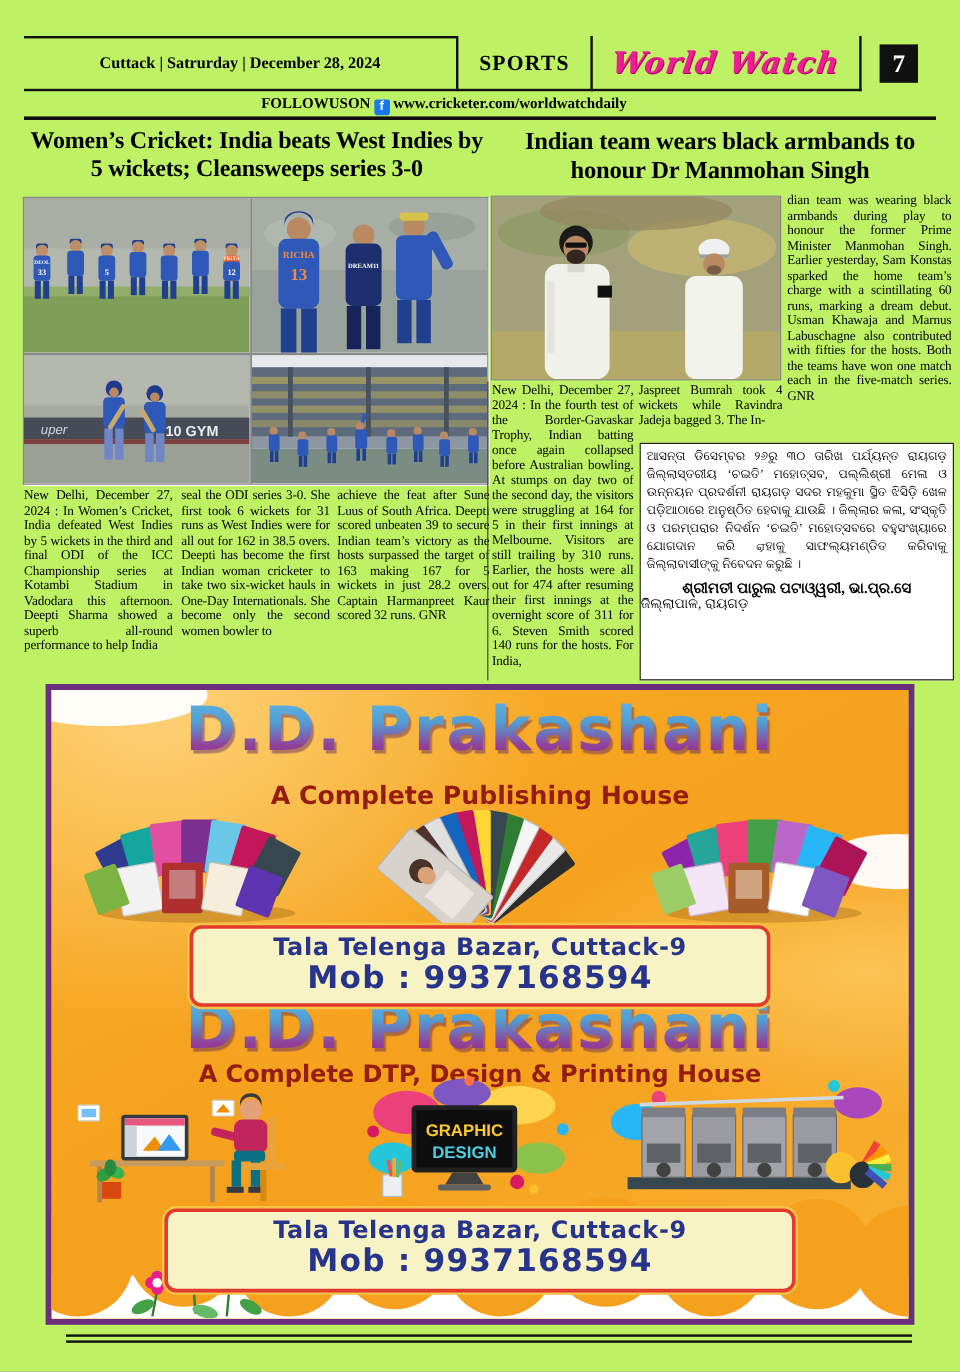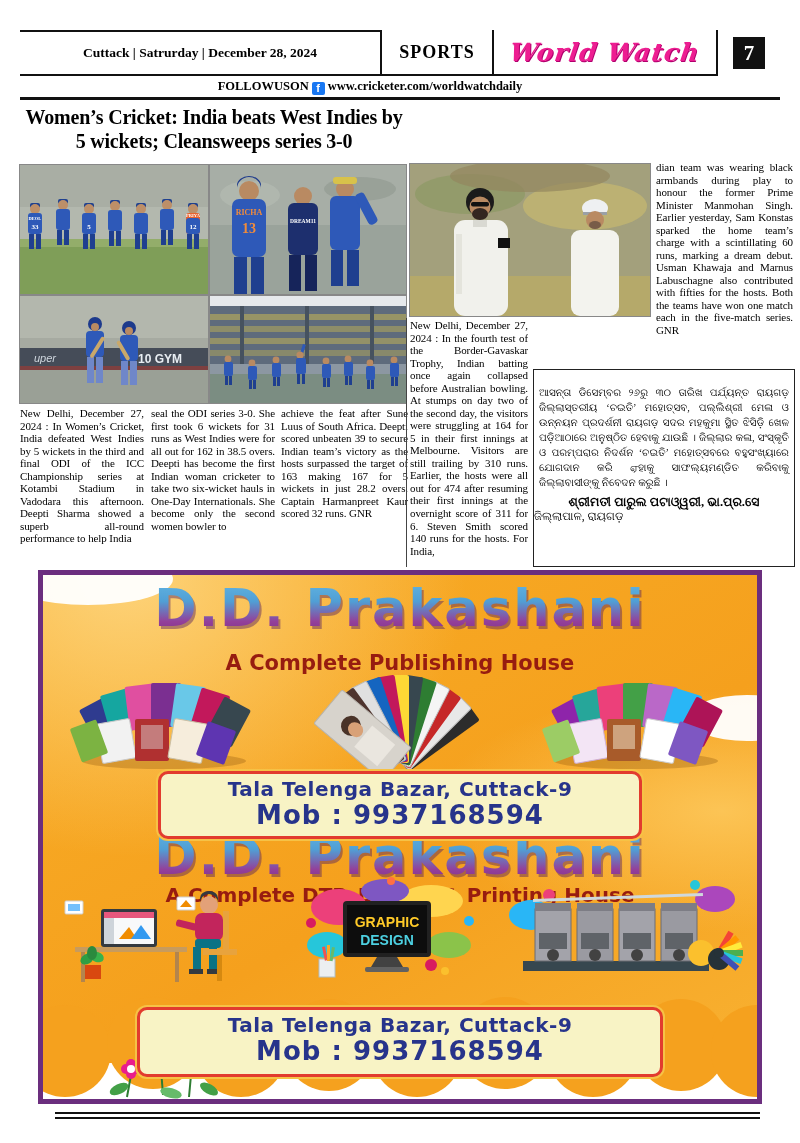--- a/index.html
+++ b/index.html
@@ -1,16 +1,16 @@
 <!DOCTYPE html>
 <html><head>
 <meta charset="utf-8">
 <style>
   html,body{margin:0;padding:0;background:#9a9a9a;}
-  .page{position:relative;width:800px;height:1143px;background:#ffffff;overflow:hidden;
+  .page{position:relative;width:800px;height:1143px;background:#bef264;overflow:hidden;
         font-family:"Liberation Serif",serif;color:#000;margin:0 auto;}
   
   .masthead{position:absolute;left:20px;top:30px;width:760px;height:46px;display:flex;align-items:stretch;}
   .mast-date{flex:0 0 360px;border-top:2px solid #111;border-bottom:2px solid #111;
              display:flex;align-items:center;justify-content:center;font-weight:bold;font-size:13.5px;}
   .mast-sports{flex:0 0 110px;border-left:2px solid #111;border-bottom:2px solid #111;
                display:flex;align-items:center;justify-content:center;font-weight:bold;font-size:18px;letter-spacing:1px;}
   .mast-brand{flex:1;border-left:2px solid #111;border-bottom:2px solid #111;border-right:2px solid #111;
               display:flex;align-items:center;justify-content:center;}
   .brand-logo{font-family:"DejaVu Serif",serif;font-style:italic;font-weight:bold;font-size:25px;
@@ -37,21 +37,21 @@
   .vrule{position:absolute;left:406px;top:318px;width:1px;height:249px;background:#444;}
   
   .collage{position:absolute;left:20px;top:165px;width:388px;height:240px;display:grid;
            grid-template-columns:188px 196px;grid-template-rows:129px 107px;gap:2px;background:#fff;}
   .collage svg,.rphoto svg{display:block;outline:1px solid #888;}
   .rphoto{position:absolute;left:410px;top:164px;width:240px;height:152px;}
   
   .odia{position:absolute;left:533px;top:369px;width:260px;height:196px;border:1px solid #222;background:#fff;}
   .odia-head{background:#0a0a0a;color:#fff;text-align:center;font-weight:bold;font-size:14.5px;
              line-height:1.35;padding:4px 2px;}
-  .odia-body{font-size:10.4px;line-height:1.45;text-align:justify;padding:15px 5px 0 5px;}
+  .odia-body{font-size:10.4px;line-height:1.45;text-align:justify;padding:3px 5px 0 5px;}
   .odia-sign{text-align:center;font-weight:bold;font-size:12.5px;margin-top:4px;}
   .odia-sign2{text-align:left;font-size:11.5px;}
   
   .ad{position:absolute;left:38px;top:570px;width:724px;height:534px;border:5px solid #6B2E7E;box-sizing:border-box;}
   .ad-inner{position:relative;width:100%;height:100%;overflow:hidden;
      background:radial-gradient(ellipse at 12% 0%,#fdd37a 0%,rgba(253,211,122,0) 38%),
                 radial-gradient(ellipse at 95% 45%,#fcc455 0%,rgba(252,196,85,0) 30%),
                 linear-gradient(150deg,#f8ad27 0%,#f5a01d 55%,#f8b233 100%);}
   .cloud{position:absolute;background:#fff;border-radius:50%;opacity:.95;}
   .ad-title{position:absolute;width:100%;text-align:center;font-family:"DejaVu Sans",sans-serif;
@@ -63,21 +63,21 @@
           font-weight:bold;color:#971c10;}
   .books-row{position:absolute;top:84px;left:0;width:100%;height:112px;display:flex;
              justify-content:space-between;align-items:flex-end;padding:0 26px;box-sizing:border-box;}
   .addr{position:absolute;left:50%;transform:translateX(-50%);background:#f8f3c5;border:3px solid #e23b2e;
         border-radius:10px;text-align:center;font-family:"DejaVu Sans",sans-serif;font-weight:bold;
         color:#27348b;box-shadow:0 0 0 2px #f6c246;z-index:3;}
   .addr1{top:196px;width:478px;height:58px;padding-top:4px;}
   .addr2{top:432px;width:520px;height:60px;padding-top:4px;}
   .addr .l1{font-size:20px;line-height:1.15;letter-spacing:.5px;}
   .addr .l2{font-size:26px;line-height:1.1;letter-spacing:1px;}
-  .illus-row{position:absolute;top:302px;left:0;width:100%;height:108px;display:flex;
+  .illus-row{position:absolute;top:322px;left:0;width:100%;height:108px;display:flex;
              justify-content:space-between;align-items:flex-end;padding:0 14px;box-sizing:border-box;}
   .ad-clouds{position:absolute;left:0;right:0;bottom:0;height:36px;background:#fff;z-index:1;}
   .bump{position:absolute;top:-58px;width:92px;height:92px;border-radius:50%;background:#f5a11e;}
   .flowers{position:absolute;left:58px;bottom:-2px;z-index:2;}
   .leafbit{position:absolute;left:292px;top:-16px;z-index:2;}
   .bottom-rule{position:absolute;left:55px;top:1112px;width:705px;height:3px;
                border-top:2px solid #111;border-bottom:2px solid #111;}
 </style>
 </head>
 <body>
@@ -287,20 +287,21 @@
             <rect x="5" y="14" width="3" height="9" fill="#1f3f8f"></rect>
           </g>
       </g>
     </svg>
   </div>
 
   <div class="bodycol lcol1">New Delhi, December 27, 2024 : In Women’s Cricket, India defeated West Indies by 5 wickets in the third and final ODI of the ICC Championship series at Kotambi Stadium in Vadodara this afternoon. Deepti Sharma showed a superb all-round performance to help India</div>
   <div class="bodycol lcol2">seal the ODI series 3-0. She first took 6 wickets for 31 runs as West Indies were for all out for 162 in 38.5 overs. Deepti has become the first Indian woman cricketer to take two six-wicket hauls in One-Day Internationals. She become only the second women bowler to</div>
   <div class="bodycol lcol3">achieve the feat after Sune Luus of South Africa. Deepti scored unbeaten 39 to secure Indian team’s victory as the hosts surpassed the target of 163 making 167 for 5 wickets in just 28.2 overs. Captain Harmanpreet Kaur scored 32 runs. GNR</div>
 
+  <div class="hl hl-right">Indian team wears black armbands to honour Dr Manmohan Singh</div>
 
   <div class="rphoto">
     <svg width="240" height="152" viewBox="0 0 240 152">
       <rect width="240" height="152" fill="#a3a07c"></rect>
       <ellipse cx="60" cy="30" rx="55" ry="20" fill="#8f9a66" opacity=".8"></ellipse>
       <ellipse cx="175" cy="42" rx="62" ry="24" fill="#c2b570" opacity=".8"></ellipse>
       <ellipse cx="120" cy="12" rx="80" ry="16" fill="#93865e" opacity=".7"></ellipse>
       <rect y="112" width="240" height="40" fill="#b5a96a"></rect>
       <g>
         <circle cx="70" cy="38" r="14" fill="#1b1b1b"></circle>
@@ -318,20 +319,21 @@
         <circle cx="185" cy="56" r="9" fill="#b98a62"></circle>
         <ellipse cx="185" cy="61" rx="6" ry="4" fill="#55443a" opacity=".65"></ellipse>
         <rect x="161" y="66" width="48" height="86" rx="9" fill="#f3f3ee"></rect>
       </g>
     </svg>
   </div>
 
   <div class="bodycol rcol-side">dian team was wearing black armbands during play to honour the former Prime Minister Manmohan Singh. Earlier yesterday, Sam Konstas sparked the home team’s charge with a scintillating 60 runs, marking a dream debut. Usman Khawaja and Marnus Labuschagne also contributed with fifties for the hosts. Both the teams have won one match each in the five-match series. GNR</div>
   <div class="vrule"></div>
   <div class="bodycol rcol1">New Delhi, December 27, 2024 :  In the fourth test of the Border-Gavaskar Trophy, Indian batting once again collapsed before Australian bowling. At stumps on day two of the second day, the visitors were struggling at 164 for 5 in their first innings at Melbourne. Visitors are still trailing by 310 runs. Earlier, the hosts were all out for 474 after resuming their first innings at the overnight score of 311 for 6. Steven Smith scored 140 runs for the hosts. For India,</div>
+  <div class="bodycol rcol2">Jaspreet Bumrah took 4 wickets while Ravindra Jadeja bagged 3. The In-</div>
 
   <div class="odia">
     <div class="odia-body">ଆସନ୍ତା ଡିସେମ୍ବର ୨୬ରୁ ୩୦ ତାରିଖ ପର୍ଯ୍ୟନ୍ତ ରାୟଗଡ଼ ଜିଲ୍ଲାସ୍ତରୀୟ ‘ଚଇତି’ ମହୋତ୍ସବ, ପଲ୍ଲିଶ୍ରୀ ମେଳା ଓ ଉନ୍ନୟନ ପ୍ରଦର୍ଶନୀ ରାୟଗଡ଼ ସଦର ମହକୁମା ସ୍ଥିତ ଝିସିଡ଼ି ଖେଳ ପଡ଼ିଆଠାରେ ଅନୁଷ୍ଠିତ ହେବାକୁ ଯାଉଛି । ଜିଲ୍ଲାର କଳା, ସଂସ୍କୃତି ଓ ପରମ୍ପରାର ନିଦର୍ଶନ ‘ଚଇତି’ ମହୋତ୍ସବରେ ବହୁସଂଖ୍ୟାରେ ଯୋଗଦାନ କରି ஏହାକୁ ସାଫଲ୍ୟମଣ୍ଡିତ କରିବାକୁ ଜିଲ୍ଲାବାସୀଙ୍କୁ ନିବେଦନ କରୁଛି ।</div>
     <div class="odia-sign">ଶ୍ରୀମତୀ ପାରୁଲ ପଟାଓ୍ୱରୀ, ଭା.ପ୍ର.ସେ</div>
     <div class="odia-sign2">ଜିଲ୍ଲାପାଳ, ରାୟଗଡ଼</div>
   </div>
 
   <div class="ad">
     <div class="ad-inner">
       <div class="cloud" style="left:-40px;top:-22px;width:170px;height:52px;"></div>

